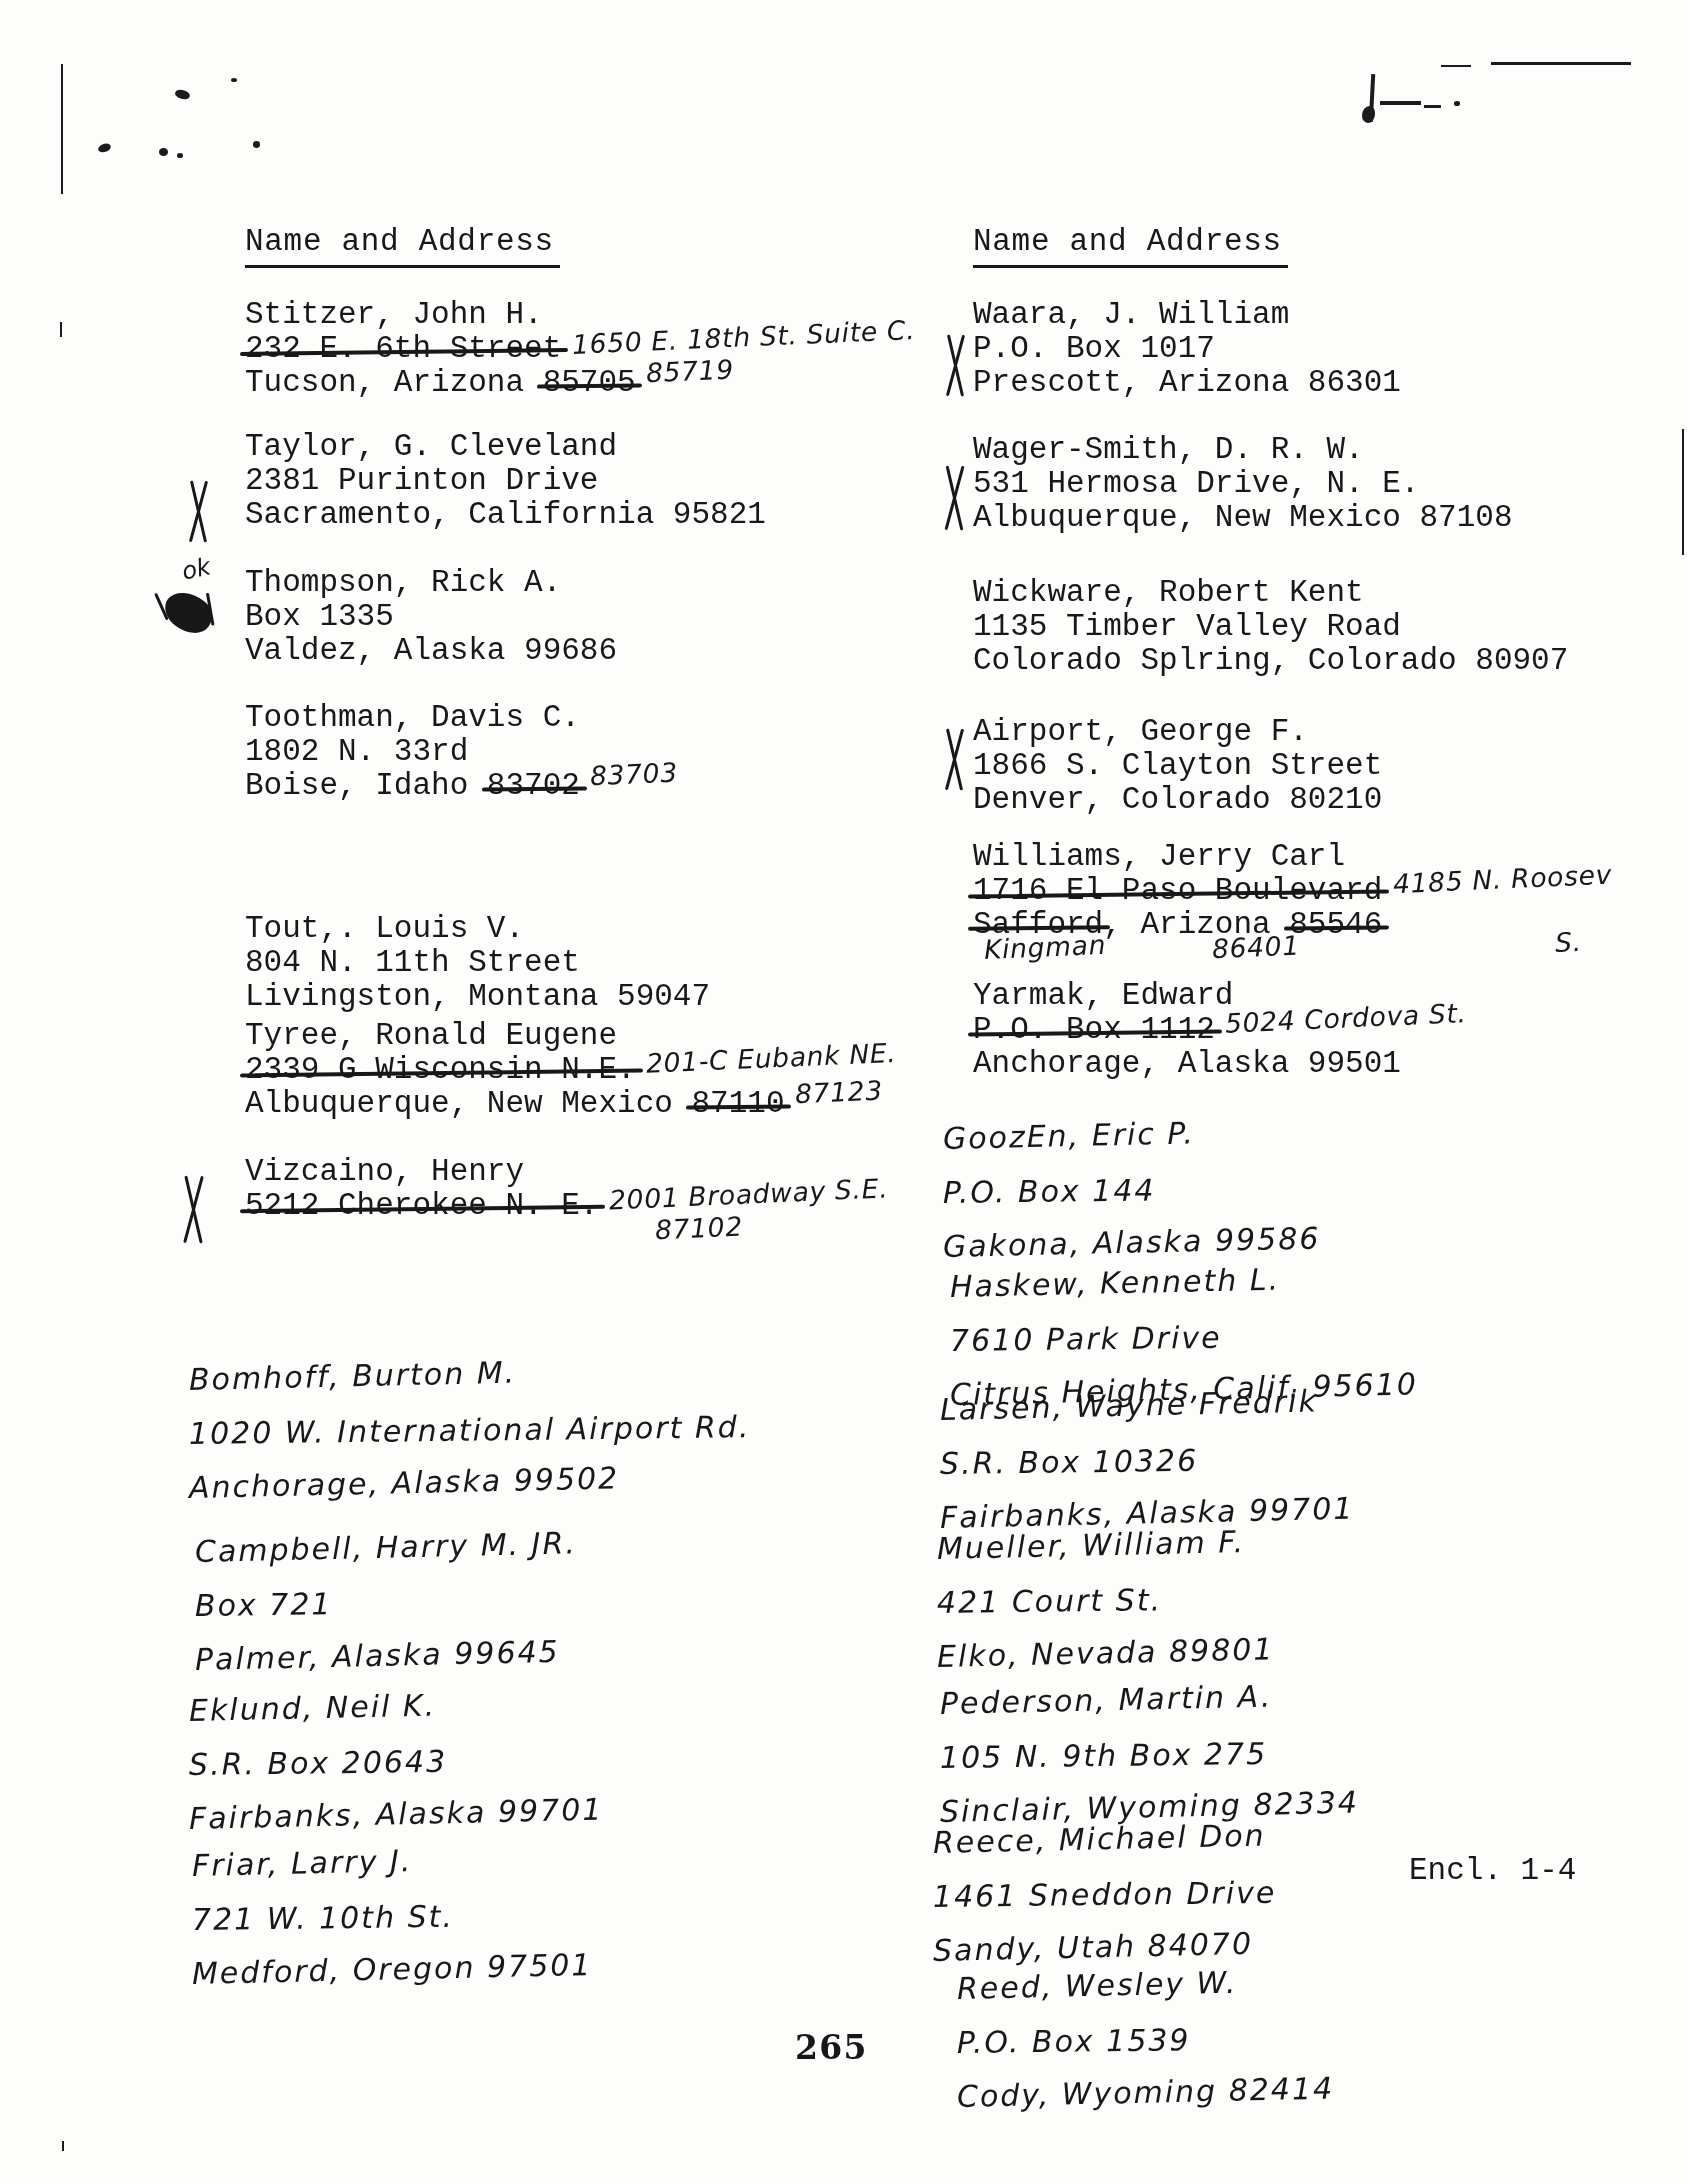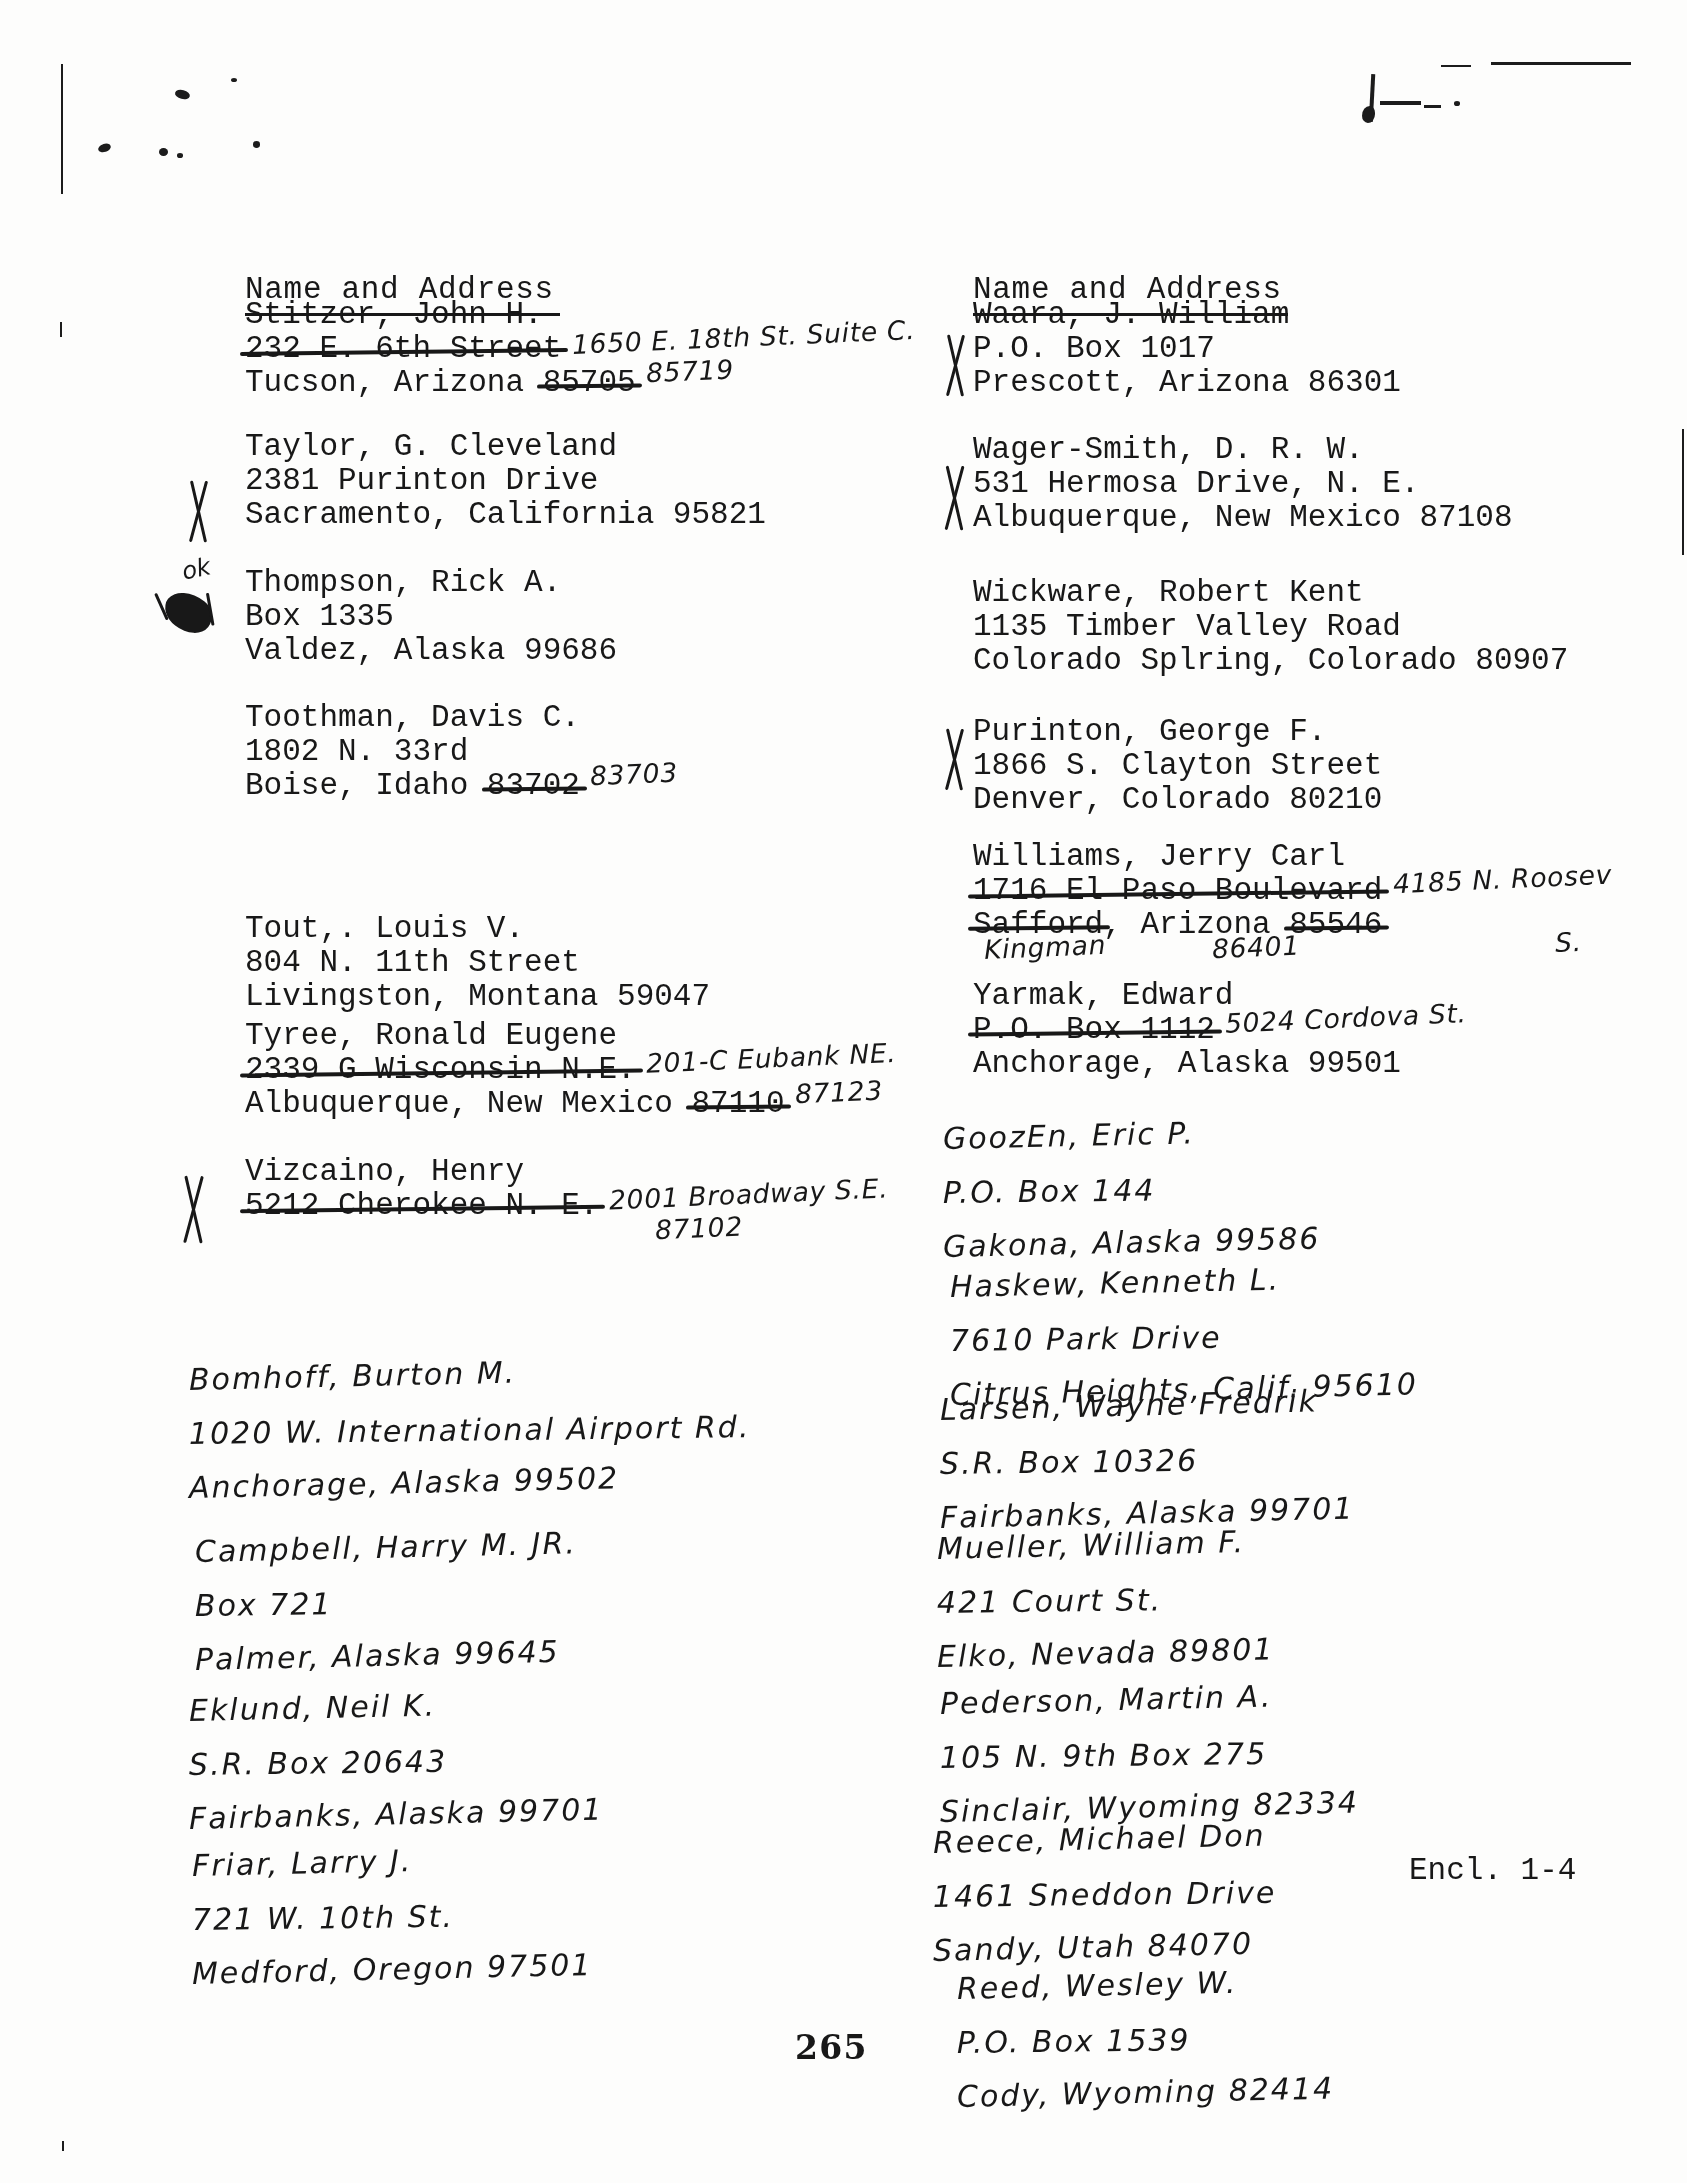--- a/index.html
+++ b/index.html
@@ -12,21 +12,20 @@
   
   .column{position:absolute;top:225px;}
   .col-left{left:245px;}
   .col-right{left:973px;}
   .col-header{
     display:inline-block;
     font:31px/33px "Liberation Mono",monospace;
     letter-spacing:0.7px;
     border-bottom:3.3px solid var(--ink,#181818);
     padding:0 6.6px 6.6px 0;
-    margin-top:48px;
   }
   .entries{position:absolute;left:0;top:0;}
   .entry{position:absolute;width:728px;}
   .line{white-space:pre;font:31px/34px "Liberation Mono",monospace;}
   .entry.hand .line{
     font:italic 500 30px/54px "DejaVu Sans",sans-serif;
     letter-spacing:2px;
     transform:rotate(-0.7deg);
     transform-origin:left center;
   }
@@ -206,21 +205,21 @@
           <div class="line"><span class="seg-t">531 Hermosa Drive, N. E.</span></div>
           <div class="line"><span class="seg-t">Albuquerque, New Mexico 87108</span></div>
         </div>
         <div class="entry" style="top: 351px;">
           <div class="line"><span class="seg-t">Wickware, Robert Kent</span></div>
           <div class="line"><span class="seg-t">1135 Timber Valley Road</span></div>
           <div class="line"><span class="seg-t">Colorado Splring, Colorado 80907</span></div>
         </div>
         <div class="entry" style="top: 490px;">
           <div class="x-mark" style="height: 63px; left: -41px; top: 13.2px;"></div>
-          <div class="line"><span class="seg-t">Purinton, George F.</span></div>
+          <div class="line"><span class="seg-t">Airport, George F.</span></div>
           <div class="line"><span class="seg-t">1866 S. Clayton Street</span></div>
           <div class="line"><span class="seg-t">Denver, Colorado 80210</span></div>
         </div>
         <div class="entry" style="top: 615px;">
           <div class="line"><span class="seg-t">Williams, Jerry Carl</span></div>
           <div class="line"><span class="seg-k">1716 El Paso Boulevard</span><span class="seg-h">4185 N. Roosev</span></div>
           <div class="line"><span class="seg-k">Safford</span><span class="seg-t">, Arizona </span><span class="seg-k">85546</span></div>
           <div class="line"><span class="seg-h">Kingman</span><span class="seg-h" style="margin-left: 106px;">86401</span></div>
           <div class="extra seg-h" style="left: 582px; top: 98px;">S.</div>
         </div>

